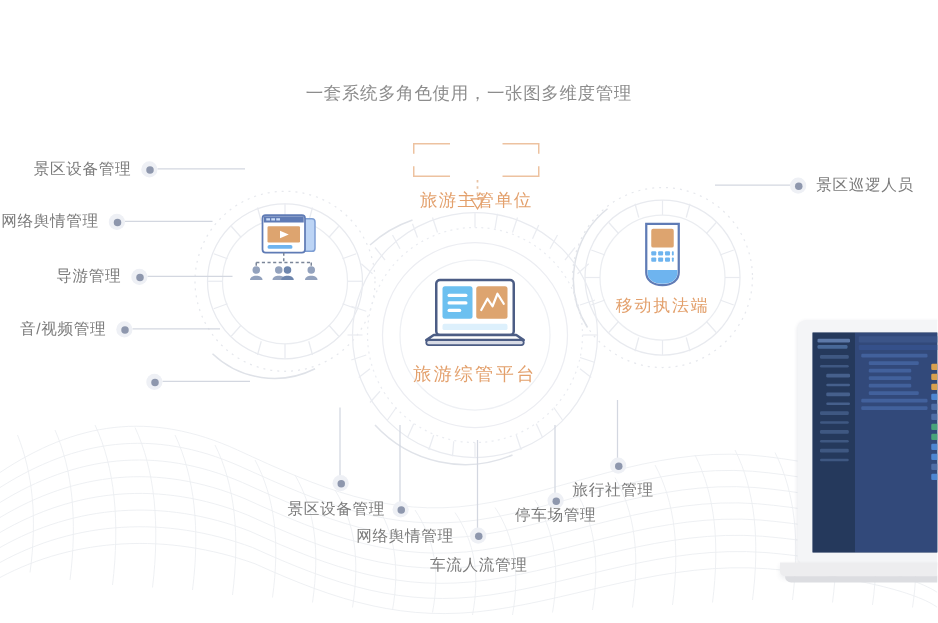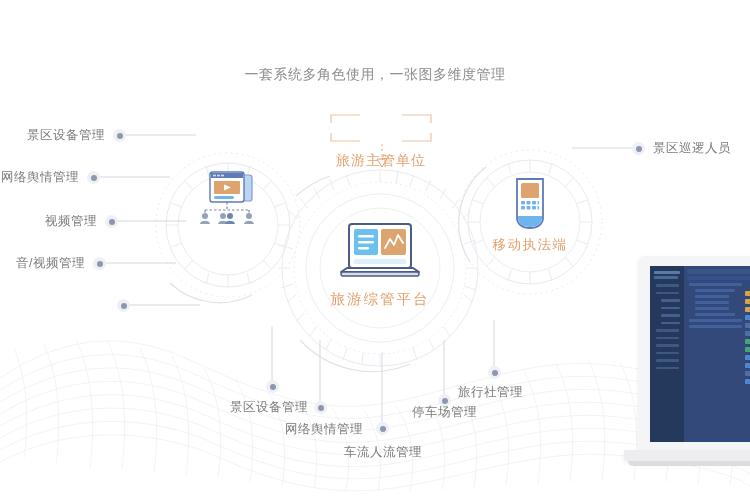--- a/index.html
+++ b/index.html
@@ -503,21 +503,21 @@
     <div class="caption">移动执法端</div>
   </div>
 
   <div class="dot" style="left:113px; top:129px;"></div>
   <div class="spoke right-align" style="left:0px; top:127px; width:105px;">景区设备管理</div>
 
   <div class="dot" style="left:87px; top:171px;"></div>
   <div class="spoke right-align" style="left:0px; top:169px; width:79px;">网络舆情管理</div>
 
   <div class="dot" style="left:105px; top:215px;"></div>
-  <div class="spoke right-align" style="left:0px; top:213px; width:97px;">视频管理</div>
+  <div class="spoke right-align" style="left:0px; top:213px; width:97px;">导游管理</div>
 
   <div class="dot" style="left:93px; top:257px;"></div>
   <div class="spoke right-align" style="left:0px; top:255px; width:85px;">音/视频管理</div>
 
   <div class="dot" style="left:117px; top:299px;"></div>
 
   <div class="dot" style="left:632px; top:142px;"></div>
   <div class="spoke" style="left:653px; top:140px;">景区巡逻人员</div>
 
   <div class="dot" style="left:266px; top:380px;"></div>

